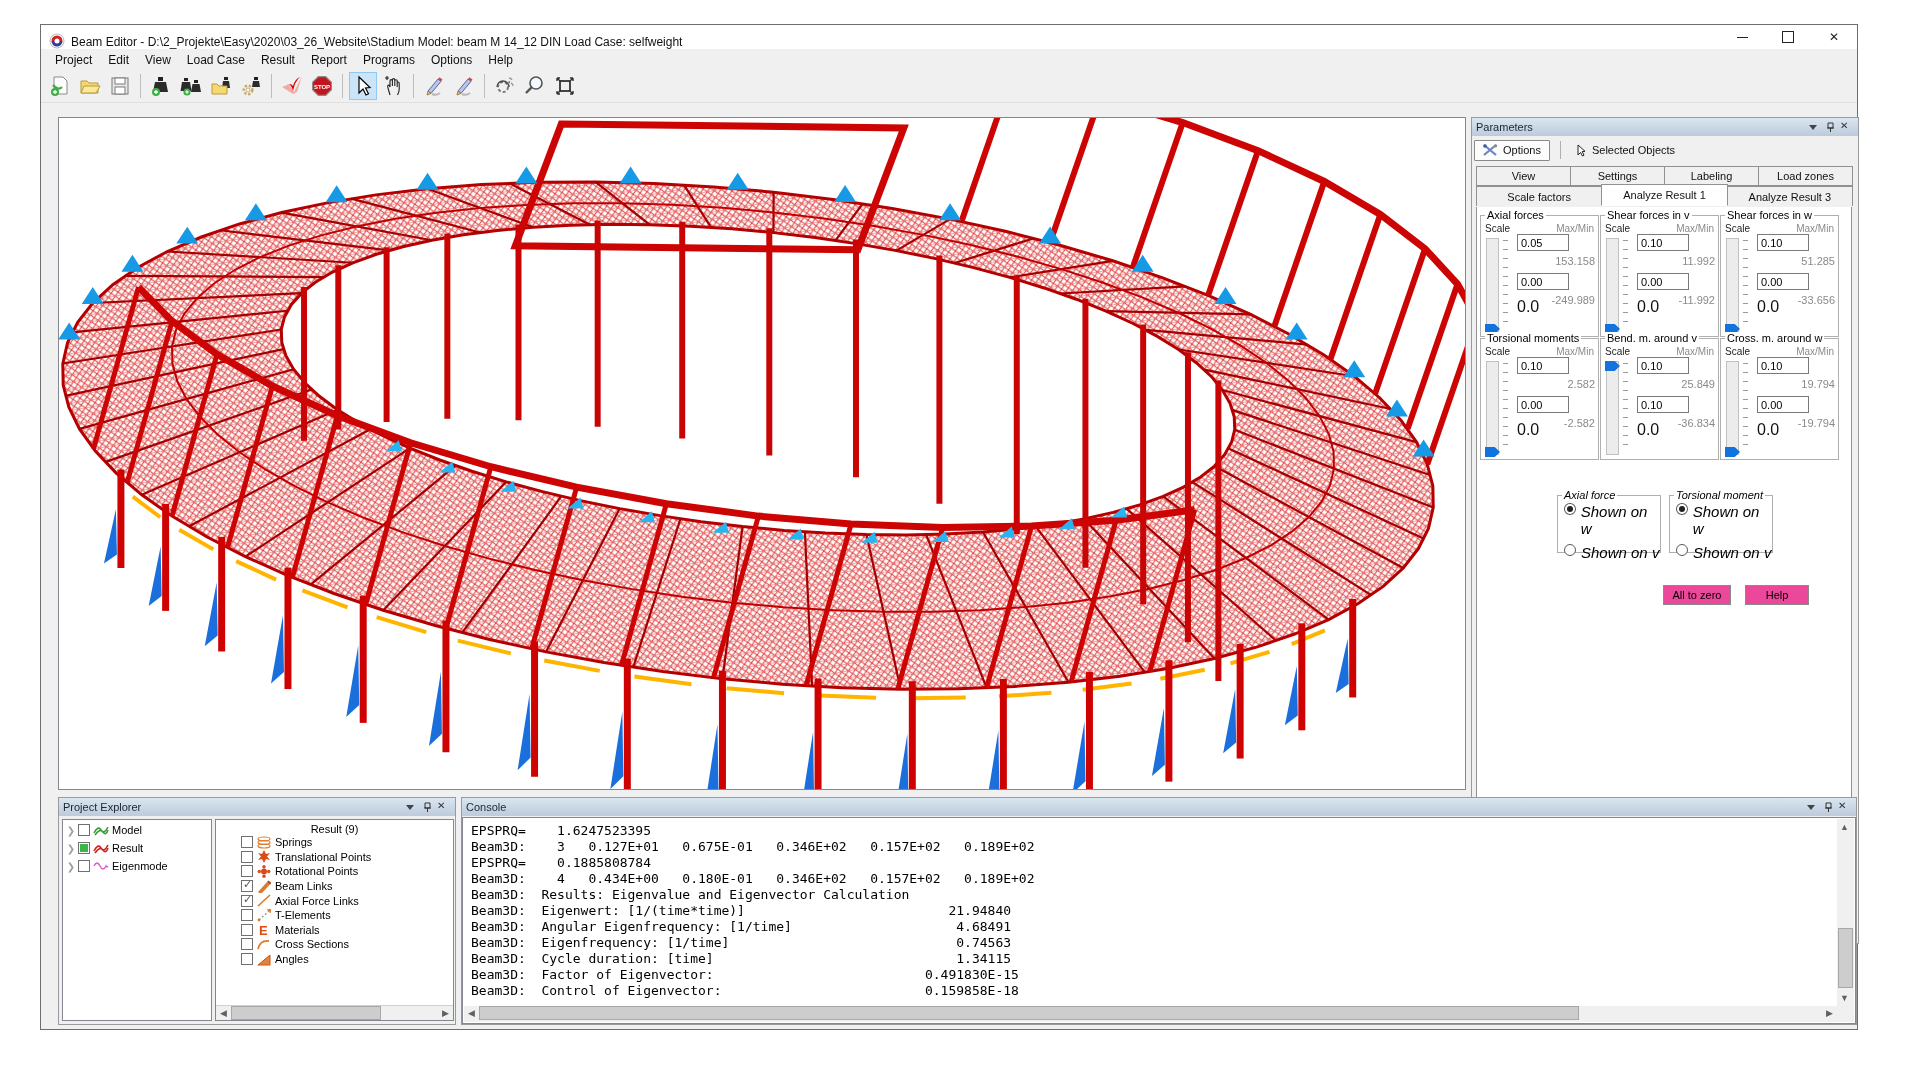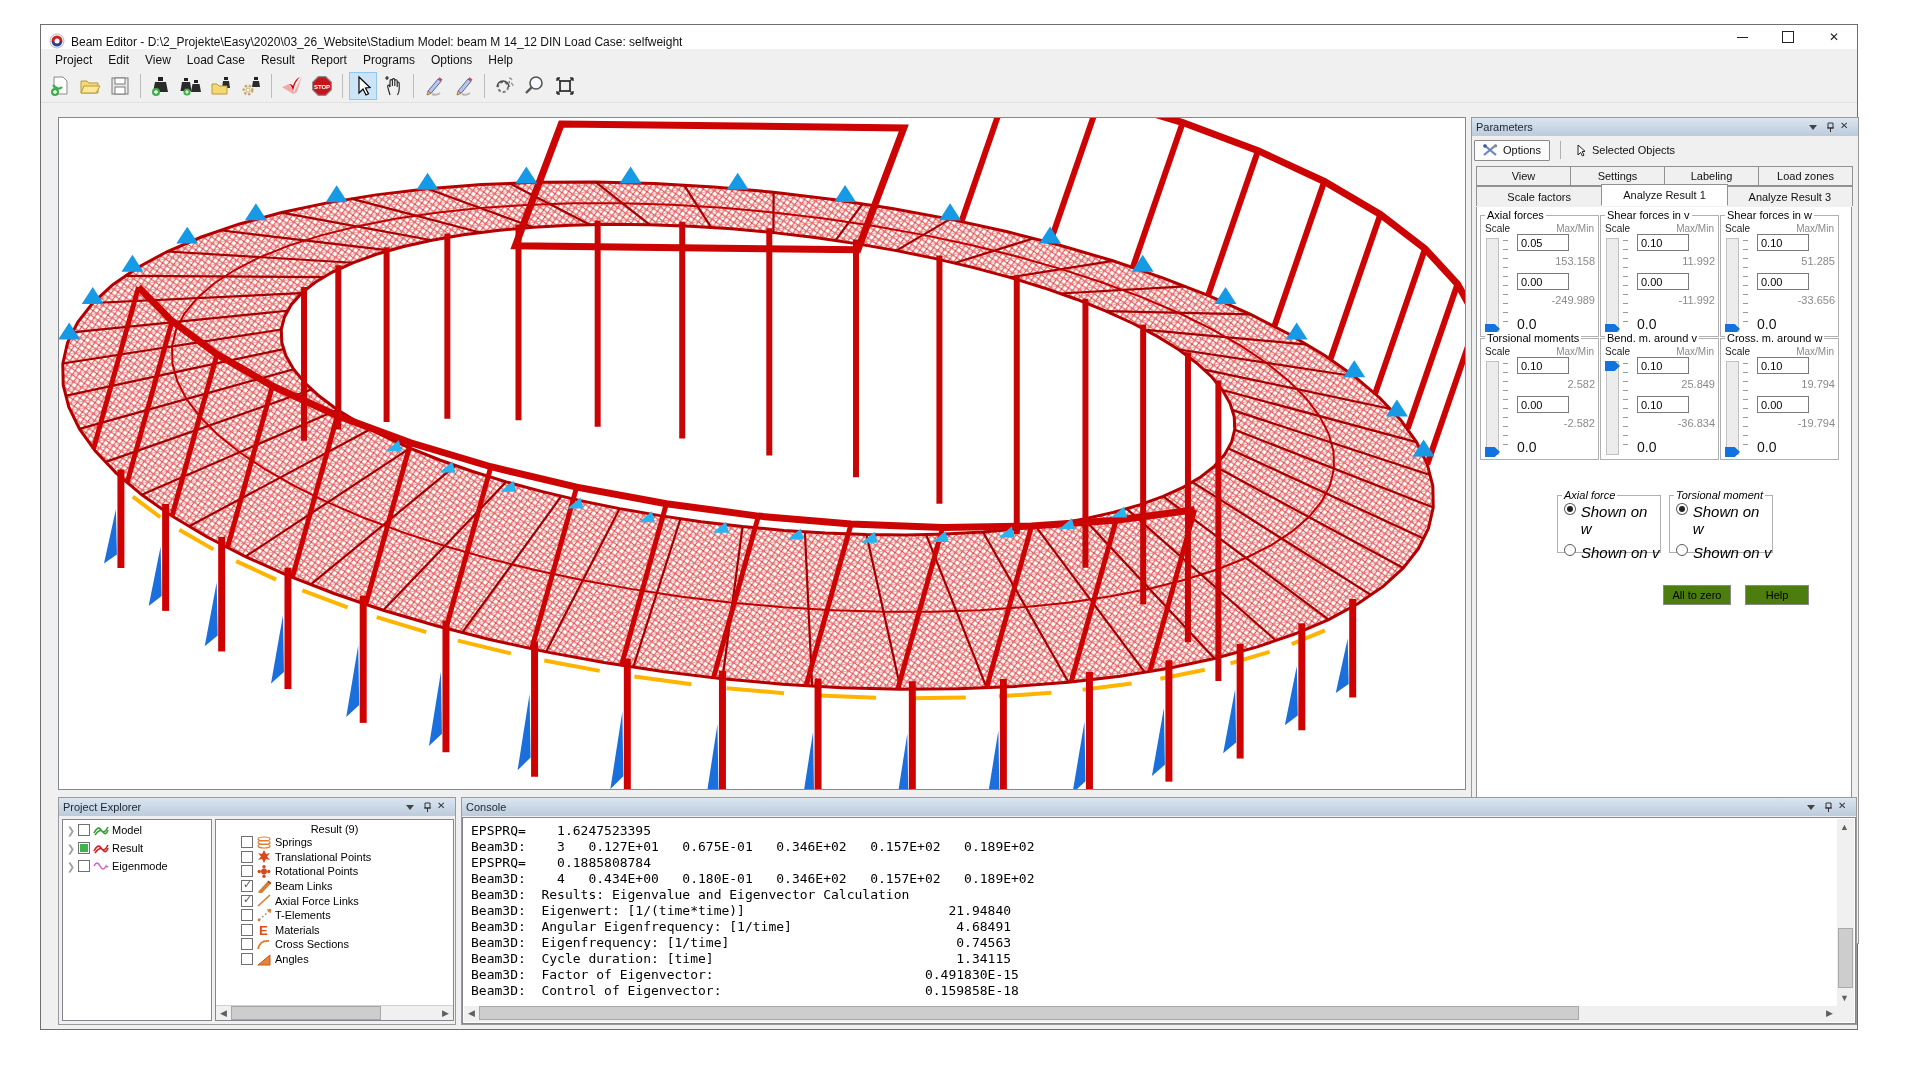--- a/index.html
+++ b/index.html
@@ -62,29 +62,29 @@
   .grp-hdr .s { color:#222; }
   .grp-hdr .mm { color:#8a8a8a; }
   .slider { position:absolute; left:5px; top:22px; width:26px; height:94px; }
   .track { position:absolute; left:0; top:0; width:13px; height:94px; background:#ececec; border:1px solid #c0c0c0; }
   .ticks { position:absolute; left:17px; top:2px; width:5px; height:88px; background:repeating-linear-gradient(#9a9a9a 0 1px, transparent 1px 9px); }
   .thumb { position:absolute; left:-1px; width:15px; height:10px; background:#1273de; clip-path:polygon(0 0,65% 0,100% 50%,65% 100%,0 100%); }
   .thumb.b { bottom:-2px; } .thumb.t { top:0px; }
   .vals { position:absolute; left:36px; right:3px; top:18px; }
   .inp { width:52px; height:17px; font-size:11px; font-family:"Liberation Sans",sans-serif; border:1px solid #7a7a7a; padding-left:3px; display:block; }
   .gv { font-size:11px; color:#8a8a8a; text-align:right; margin:4px 0 6px 0; }
-  .zero { position:absolute; left:36px; bottom:4px; font-size:14px; color:#111; }
+  .zero { position:absolute; left:36px; bottom:20px; font-size:16px; color:#111; }
 
   .radio-grp { position:absolute; width:104px; height:58px; border:1px solid #b0b0b0;font-style:italic; }
   .radio-grp .grp-title { font-weight:normal; }
   .radio-row { display:flex; gap:5px; margin:7px 0 0 6px; font-size:15px; }
   .rdot { width:12px; height:12px; border:1px solid #5a5a5a; border-radius:50%; background:#fff; position:relative; }
   .rdot.on::after { content:""; position:absolute; left:2px; top:2px; width:6px; height:6px; border-radius:50%; background:#222; }
 
-  .pbtn { position:absolute; height:20px; font-size:11px; background:#4d7c0f; border:1px solid #8a8a8a; display:flex; align-items:center; justify-content:center; }
+  .pbtn { position:absolute; height:20px; font-size:11px; background:#ec4899; border:1px solid #8a8a8a; display:flex; align-items:center; justify-content:center; }
 
   
   .pexp { left:17px; top:772px; width:398px; height:228px; }
   .pe-box { position:absolute; top:21px; bottom:3px; background:#fff; border:1px solid #828790; }
   .pe-tree { left:3px; width:150px; }
   .pe-list { left:156px; width:239px; }
   .trow { display:flex; align-items:center; height:16px; margin:2px 0 0 2px; font-size:11px; white-space:nowrap; }
   .chev { color:#a0a0a0; font-size:10px; width:12px; text-align:center; }
   .cbx { width:12px; height:12px; border:1px solid #707070; background:#fff; margin:0 3px 0 1px; position:relative; flex:none;}
   .cbx.full::after { content:""; position:absolute; left:1px; top:1px; right:1px; bottom:1px; background:#39b54a; }

